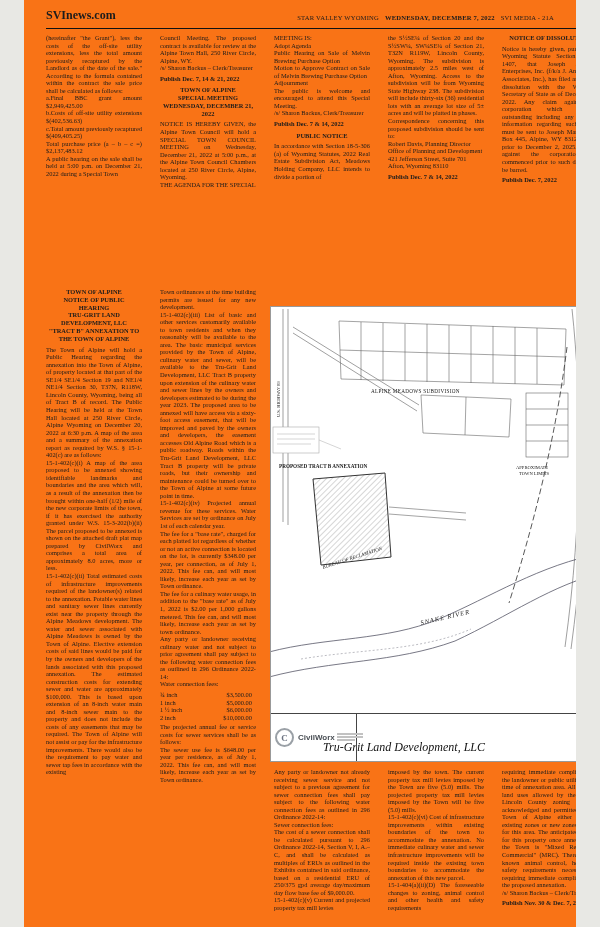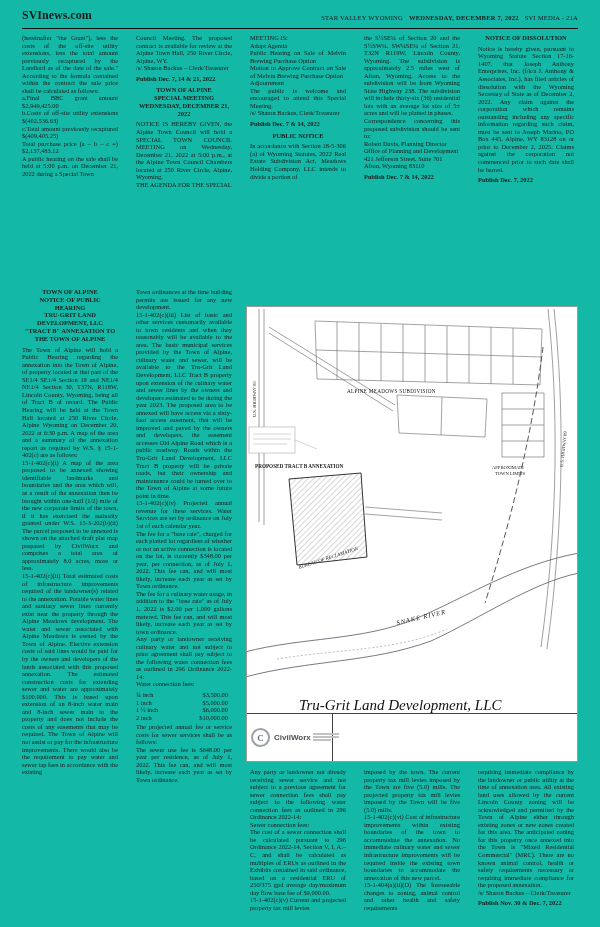--- a/index.html
+++ b/index.html
@@ -1,32 +1,32 @@
 <!DOCTYPE html>
 <html><head>
 <meta charset="utf-8">
 <style>
   html,body{margin:0;padding:0;background:#e8e8e4;}
-  .page{position:relative;width:600px;height:927px;margin:0 auto;background:#14b8a6;
+  .page{position:relative;width:552px;height:927px;margin:0 auto;background:#f97316;
         font-family:"Liberation Serif",serif;color:#1c1c1c;overflow:hidden;}
   .site{position:absolute;left:22px;top:8px;font-weight:bold;font-size:12px;}
   .masthead{position:absolute;right:22px;top:14px;font-size:6.6px;letter-spacing:.2px;white-space:nowrap;}
   .masthead .b{font-weight:bold;margin:0 4px;}
   .rule{position:absolute;left:22px;top:28px;width:556px;border-top:1.2px solid #111;}
 
   .col{position:absolute;width:96px;font-size:6.4px;line-height:7.55px;text-align:justify;overflow:hidden;}
   .seg{white-space:pre-line;margin:0 0 3px 0;}
   .head{white-space:pre-line;font-weight:bold;text-align:center;margin:4px 0 3px 0;line-height:7.8px;}
   .pub{font-weight:bold;margin:1px 0 4px 0;white-space:pre-line;}
   .feetable{margin:0 0 2px 0;}
   .feerow{display:flex;justify-content:space-between;padding-right:4px;}
 
   .figure{position:absolute;left:246px;top:306px;width:332px;height:456px;border:1px solid #999;background:#fff;box-sizing:border-box;}
   .figure svg{display:block;}
-  .trugrit{height:16px;font-style:italic;font-size:15px;padding-left:52px;color:#111;line-height:16px;}
+  .trugrit{height:16px;font-style:italic;font-size:12px;padding-left:52px;color:#111;line-height:16px;margin-top:42px;}
   .titleblock{position:absolute;left:0;right:0;bottom:0;height:48px;border-top:1px solid #444;display:flex;box-sizing:border-box;}
   .logocell{width:86px;border-right:1px solid #444;display:flex;align-items:center;gap:4px;padding:4px;box-sizing:border-box;}
   .roundel{width:15px;height:15px;border:2.5px solid #9aa0a6;border-radius:50%;color:#6b7280;
            font-family:"Liberation Serif",serif;font-weight:bold;font-size:9px;
            display:flex;align-items:center;justify-content:center;flex:0 0 auto;}
   .logostack{display:flex;flex-direction:row;gap:2px;}
   .logotext{font-family:"Liberation Sans",sans-serif;font-weight:bold;font-size:8px;color:#4a4f55;}
   .bars{display:flex;flex-direction:column;gap:1.5px;}
   .bar{width:26px;height:1.5px;background:#c2c2c2;}
   .bar.s{width:18px;}

